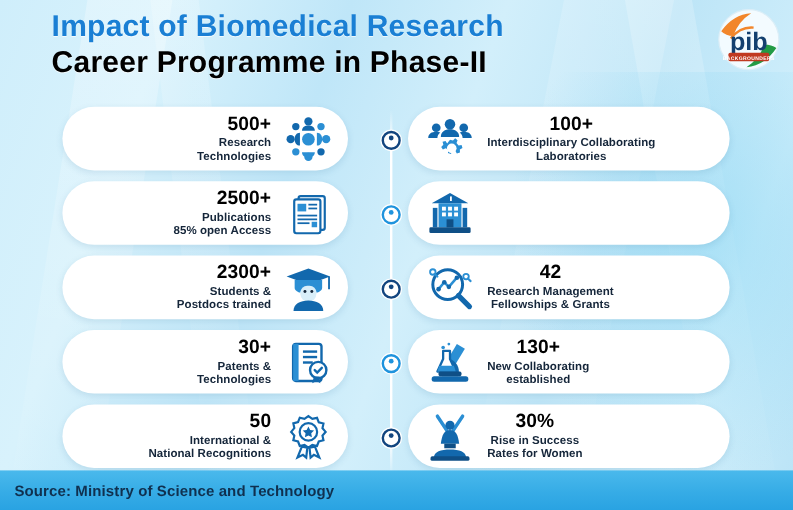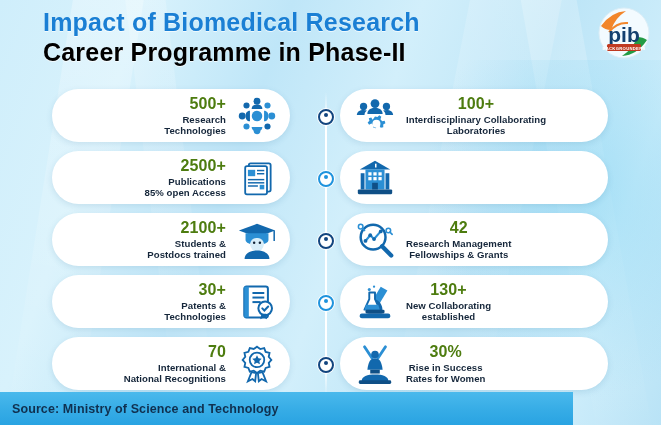--- a/index.html
+++ b/index.html
@@ -42,37 +42,37 @@
     background:#ffffff;border-radius:34px;
     box-shadow:0 2px 6px rgba(25,90,140,.13);
     display:flex;align-items:center;height:53px;margin-bottom:9px;
   }
   .card-left{justify-content:flex-end;padding:0 10px 0 16px;}
   .card-right{justify-content:flex-start;padding:0 14px 0 12px;}
 
   .txt{line-height:1.16;}
   .txt-r{text-align:right;}
   .txt-l{text-align:center;}
-  .stat{font-size:16px;font-weight:bold;color:#4d7c0f;letter-spacing:.1px;}
+  .stat{font-size:16px;font-weight:bold;color:#000000;letter-spacing:.1px;}
   .lbl{font-size:9.6px;font-weight:bold;color:#15263a;letter-spacing:.05px;}
 
   .ico{width:46px;height:44px;flex:0 0 46px;display:flex;align-items:center;justify-content:center;}
   .card-left .ico{margin-left:8px;}
   .card-right .ico{margin-right:8px;}
 
   
   .spine{position:absolute;left:325px;top:92px;width:2px;height:304px;
     background:linear-gradient(180deg,rgba(255,255,255,0),#ffffff 10%,#ffffff 90%,rgba(255,255,255,0));}
   .node{position:absolute;left:317px;width:18px;height:18px;border-radius:50%;
     background:#ffffff;display:flex;align-items:center;justify-content:center;}
   .node i{display:block;width:12px;height:12px;border-radius:50%;border:2px solid currentColor;}
   .node i::after{content:"";display:block;width:4px;height:4px;border-radius:50%;background:currentColor;margin:2px auto 0;}
 
   
-  .footer{position:absolute;left:0;bottom:0;width:573px;height:33px;
+  .footer{position:absolute;left:0;bottom:0;width:661px;height:33px;
     background:linear-gradient(180deg,#4ab9ec 0%,#36ace6 55%,#29a3e2 100%);
     display:flex;align-items:center;}
   .source{font-size:12.5px;font-weight:bold;color:#10304f;padding-left:12px;letter-spacing:.1px;}
 </style>
 </head>
 <body>
 
 <div id="stage">
 
   <div class="bg">
@@ -164,21 +164,21 @@
           <rect x="12" y="23" width="18" height="1.6" fill="#1268ad"></rect>
           <rect x="12" y="26.5" width="18" height="1.6" fill="#1268ad"></rect>
           <rect x="12" y="30" width="11" height="1.6" fill="#1268ad"></rect>
           <rect x="25" y="29.5" width="5" height="5" fill="#2b8fd4"></rect>
         </svg>
       </div>
     </div>
 
     <div class="card card-left">
       <div class="txt txt-r">
-        <div class="stat">2100+</div>
+        <div class="stat">2300+</div>
         <div class="lbl">Students &amp;</div>
         <div class="lbl">Postdocs trained</div>
       </div>
       <div class="ico">
         <svg viewBox="0 0 44 44" width="42" height="42">
           <path d="M22 5 L41 12 L22 19 L3 12 Z" fill="#1268ad"></path>
           <path d="M10 15 v7 c0 3 5 5 12 5s12-2 12-5v-7" fill="#2b8fd4"></path>
           <rect x="15" y="20" width="14" height="12" rx="6" fill="#d8eef9"></rect>
           <path d="M15 25 h14 v2 a7 7 0 0 1-14 0z" fill="#d8eef9"></path>
           <circle cx="19" cy="25" r="1.3" fill="#15263a"></circle>
@@ -204,21 +204,21 @@
           <rect x="17" y="21" width="9" height="2.2" fill="#1268ad"></rect>
           <circle cx="31" cy="29" r="7.5" fill="#ffffff" stroke="#1268ad" stroke-width="2.2"></circle>
           <path d="M27.8 29 l2.3 2.3 4.2-4.3" stroke="#1268ad" stroke-width="2.2" fill="none" stroke-linecap="round"></path>
           <path d="M27 35 l-1.5 6 4-2 3.5 2-1-6z" fill="#1268ad"></path>
         </svg>
       </div>
     </div>
 
     <div class="card card-left">
       <div class="txt txt-r">
-        <div class="stat">70</div>
+        <div class="stat">50</div>
         <div class="lbl">International &amp;</div>
         <div class="lbl">National Recognitions</div>
       </div>
       <div class="ico">
         <svg viewBox="0 0 44 44" width="40" height="40">
           <path d="M22 3 l3.6 2.6 4.3-1 1.6 4.1 4.3 1.1-.9 4.3 2.9 3.4-2.9 3.4.9 4.3-4.3 1.1-1.6 4.1-4.3-1L22 32l-3.6-2.6-4.3 1-1.6-4.1-4.3-1.1.9-4.3L6.2 17.5 9.1 14l-.9-4.3 4.3-1.1 1.6-4.1 4.3 1z" fill="none" stroke="#1268ad" stroke-width="2"></path>
           <circle cx="22" cy="17.5" r="8" fill="none" stroke="#1268ad" stroke-width="2"></circle>
           <path d="M22 12.5 l1.6 3.3 3.6.5-2.6 2.5.6 3.6-3.2-1.7-3.2 1.7.6-3.6-2.6-2.5 3.6-.5z" fill="#1268ad"></path>
           <path d="M16 31 l-4 10 5-2.5 3 2.5 1-9z" fill="none" stroke="#1268ad" stroke-width="2"></path>
           <path d="M28 31 l4 10-5-2.5-3 2.5-1-9z" fill="none" stroke="#1268ad" stroke-width="2"></path>

